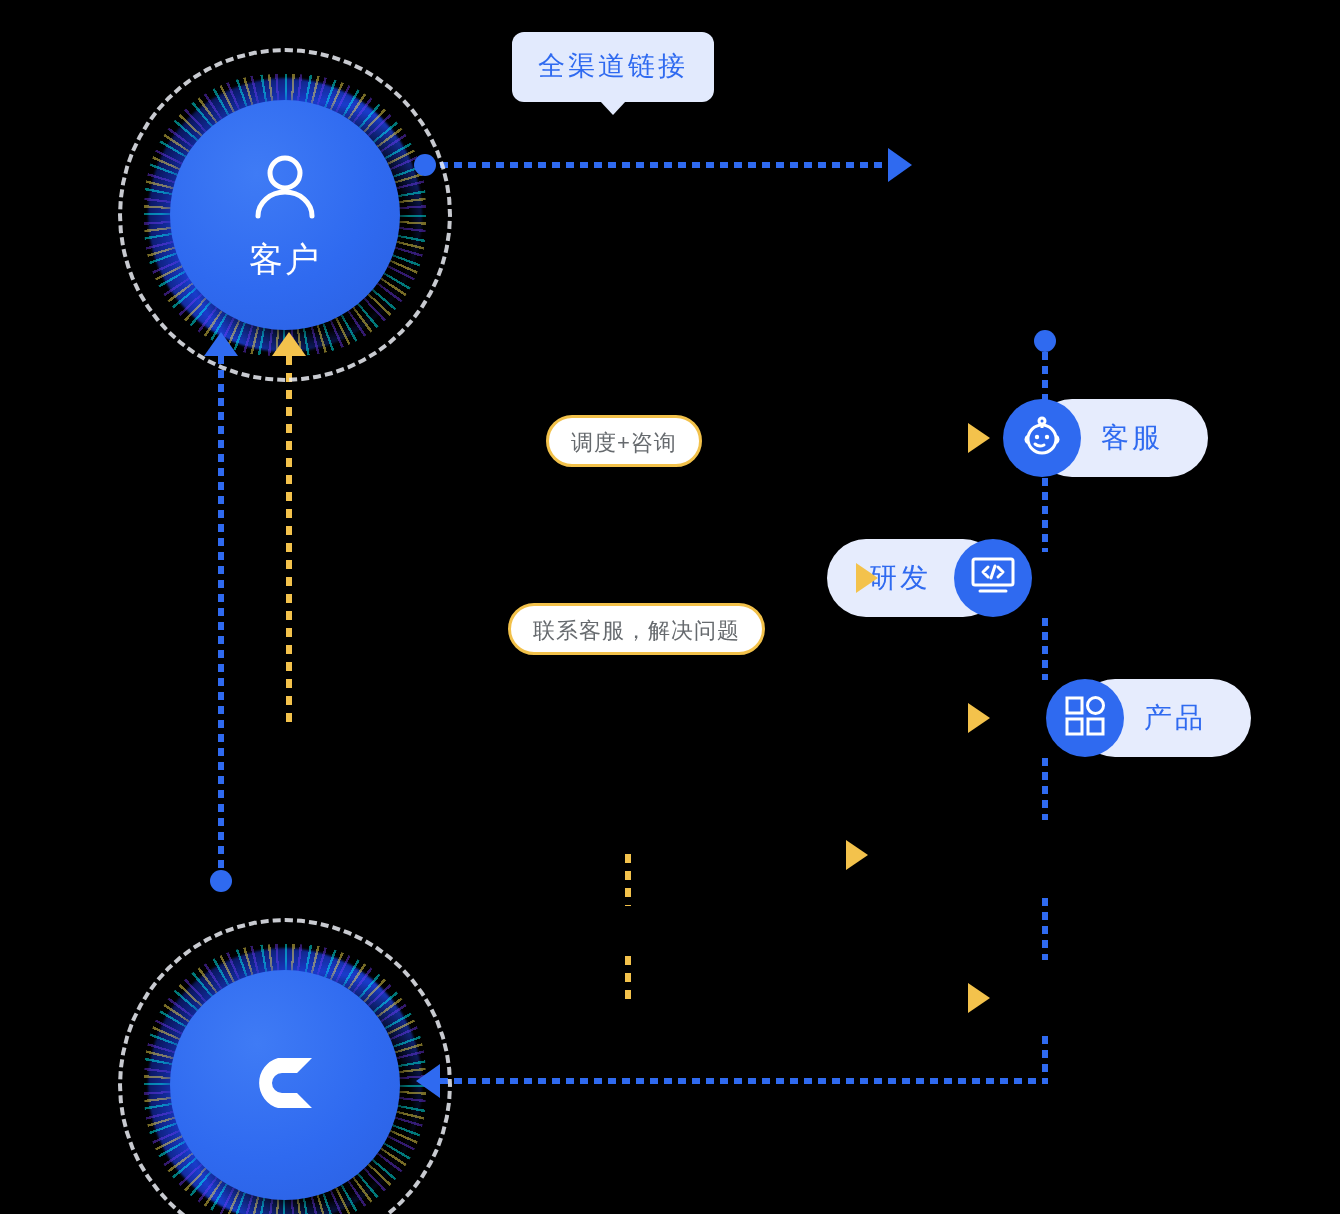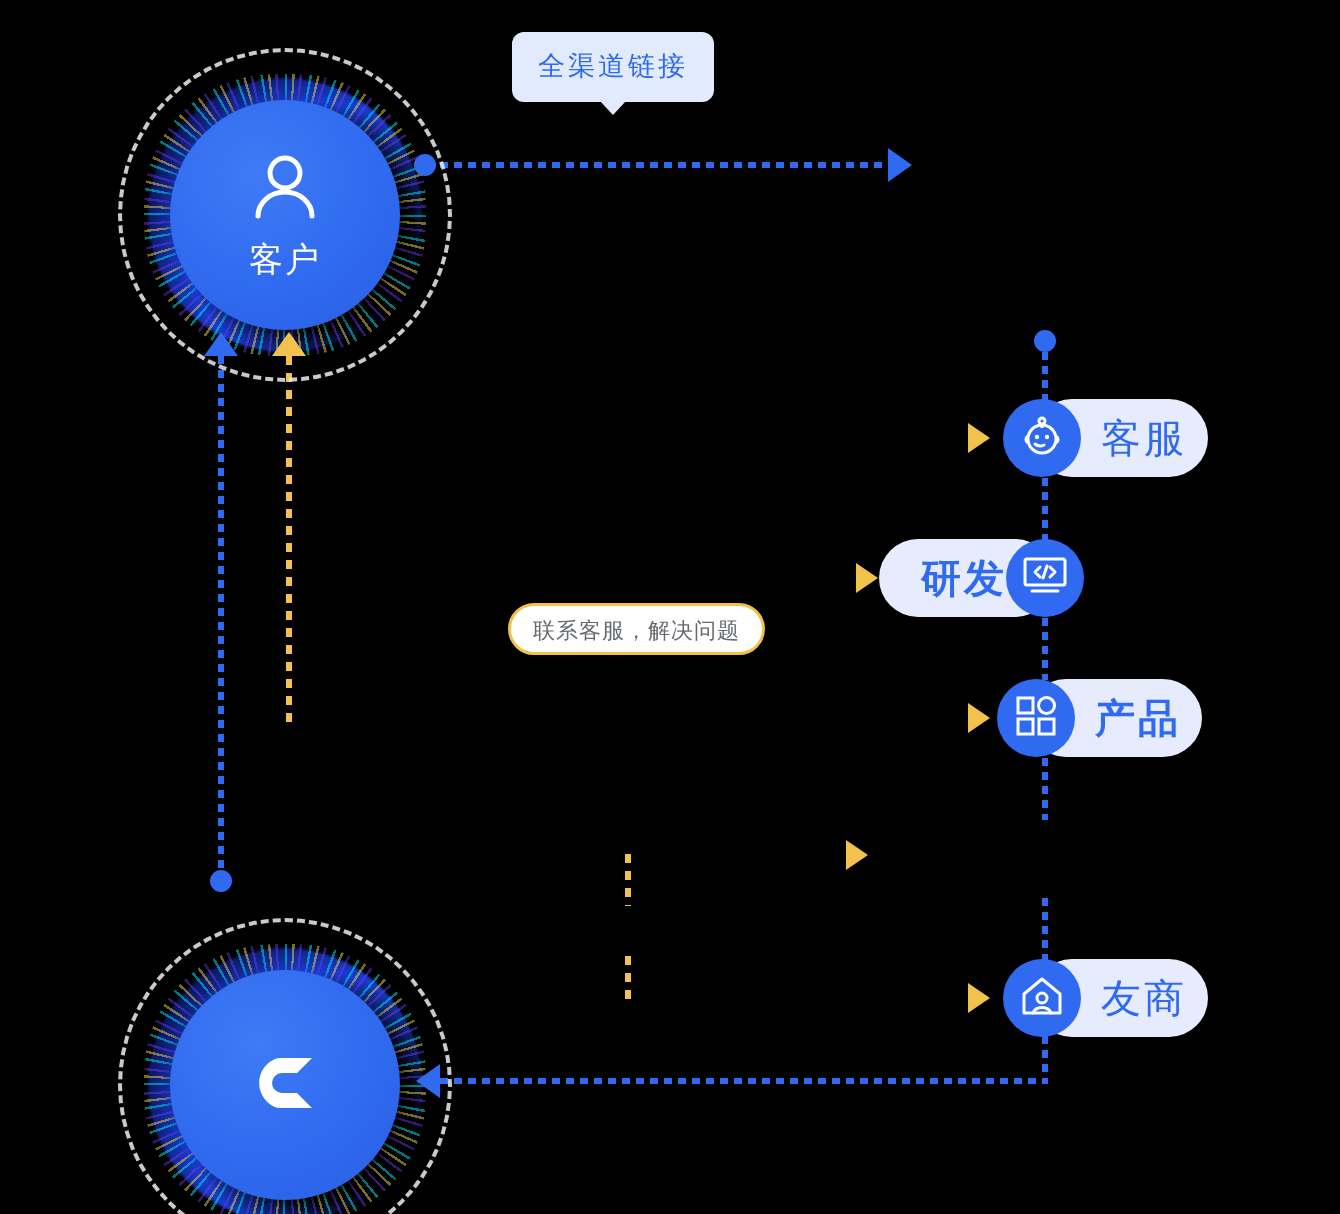--- a/index.html
+++ b/index.html
@@ -73,21 +73,21 @@
   }
   .pill .bg{
     position:absolute;top:0;height:78px;border-radius:39px;background:#e6ecfd;
   }
   .pill .circle{
     position:absolute;top:0;width:78px;height:78px;border-radius:50%;
     background:#2f6af0;display:flex;align-items:center;justify-content:center;z-index:2;
   }
   .pill .txt{
     position:absolute;top:0;height:62px;line-height:78px;
-    color:#2f6af0;font-size:40px;letter-spacing:3px;z-index:3;
+    color:#2f6af0;font-size:28px;letter-spacing:3px;z-index:3;
   }
   
   .pill.ic-left .bg{left:30px;right:0;}
   .pill.ic-left .circle{left:0;}
   .pill.ic-left .txt{left:98px;}
   
   .pill.ic-right .bg{left:0;right:30px;}
   .pill.ic-right .circle{right:0;}
   .pill.ic-right .txt{left:42px;}
 
@@ -212,61 +212,51 @@
             <path d="M8 22a4 4 0 0 0 0 7M36 22a4 4 0 0 1 0 7" fill="none" stroke="#fff" stroke-width="3"></path>
             <circle cx="17" cy="23" r="2.2" fill="#fff"></circle>
             <circle cx="27" cy="23" r="2.2" fill="#fff"></circle>
             <path d="M15 30a8 8 0 0 0 9 1" fill="none" stroke="#fff" stroke-width="3" stroke-linecap="round"></path>
           </svg>
       </span>
     </div>
     <div class="txt">客服</div>
   </div>
 
-  <div class="pill ic-right" style="left:879px;top:539px;width:205px;font-weight:bold;">
+  <div class="pill ic-right" style="left:827px;top:539px;width:205px;">
     <div class="bg"></div>
     <div class="circle">
       <span>
         <svg width="46" height="40" viewBox="0 0 46 40">
             <rect x="3" y="3" width="40" height="26" rx="2" fill="none" stroke="#fff" stroke-width="3"></rect>
             <path d="M18 11l-5 5 5 5M28 11l5 5-5 5M25 10l-4 12" fill="none" stroke="#fff" stroke-width="3" stroke-linecap="round" stroke-linejoin="round"></path>
             <path d="M10 35h26" stroke="#fff" stroke-width="3" stroke-linecap="round"></path>
           </svg>
       </span>
     </div>
     <div class="txt">研发</div>
   </div>
 
-  <div class="pill ic-left" style="left:997px;top:679px;width:205px;font-weight:bold;">
+  <div class="pill ic-left" style="left:1046px;top:679px;width:205px;">
     <div class="bg"></div>
     <div class="circle">
       <span>
         <svg width="42" height="42" viewBox="0 0 42 42">
             <rect x="3" y="3" width="15" height="15" fill="none" stroke="#fff" stroke-width="3"></rect>
             <circle cx="31.5" cy="10.5" r="8" fill="none" stroke="#fff" stroke-width="3"></circle>
             <rect x="3" y="24" width="15" height="15" fill="none" stroke="#fff" stroke-width="3"></rect>
             <rect x="24" y="24" width="15" height="15" fill="none" stroke="#fff" stroke-width="3"></rect>
           </svg>
       </span>
     </div>
     <div class="txt">产品</div>
   </div>
 
 
-  <div class="pill ic-left" style="left:1003px;top:959px;width:205px;">
-    <div class="bg"></div>
-    <div class="circle">
-      <span>
-        <svg width="46" height="44" viewBox="0 0 46 44">
-            <path d="M5 20L23 5l18 15v19H5z" fill="none" stroke="#fff" stroke-width="3" stroke-linejoin="round"></path>
-            <circle cx="23" cy="24" r="5" fill="none" stroke="#fff" stroke-width="3"></circle>
-            <path d="M14 39a9.5 8 0 0 1 18 0" fill="none" stroke="#fff" stroke-width="3" stroke-linecap="round"></path>
-          </svg>
-      </span>
-    </div>
-    <div class="txt">友商</div>
-  </div>
-
+
+  <div class="chip" style="left:546px;top:415px;">
+    <span>调度+咨询</span>
+  </div>
   <div class="chip" style="left:508px;top:555px;margin-top:48px;">
     <span>联系客服，解决问题</span>
   </div>
 
 </div>
 
 </body></html>

